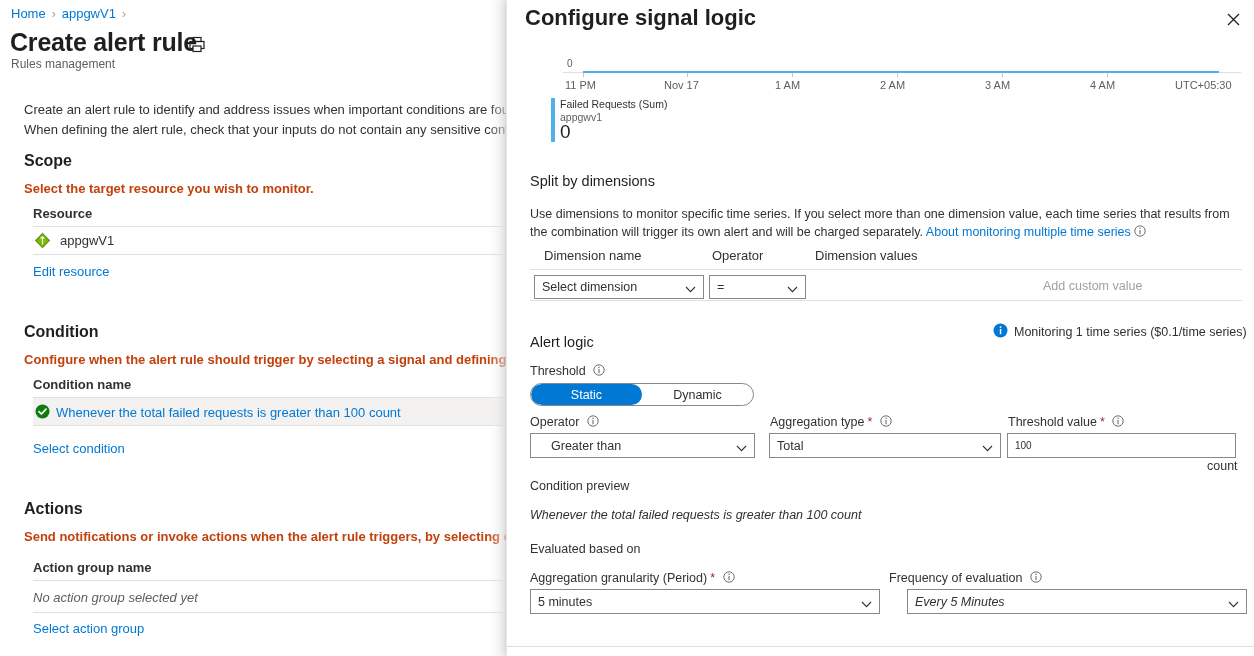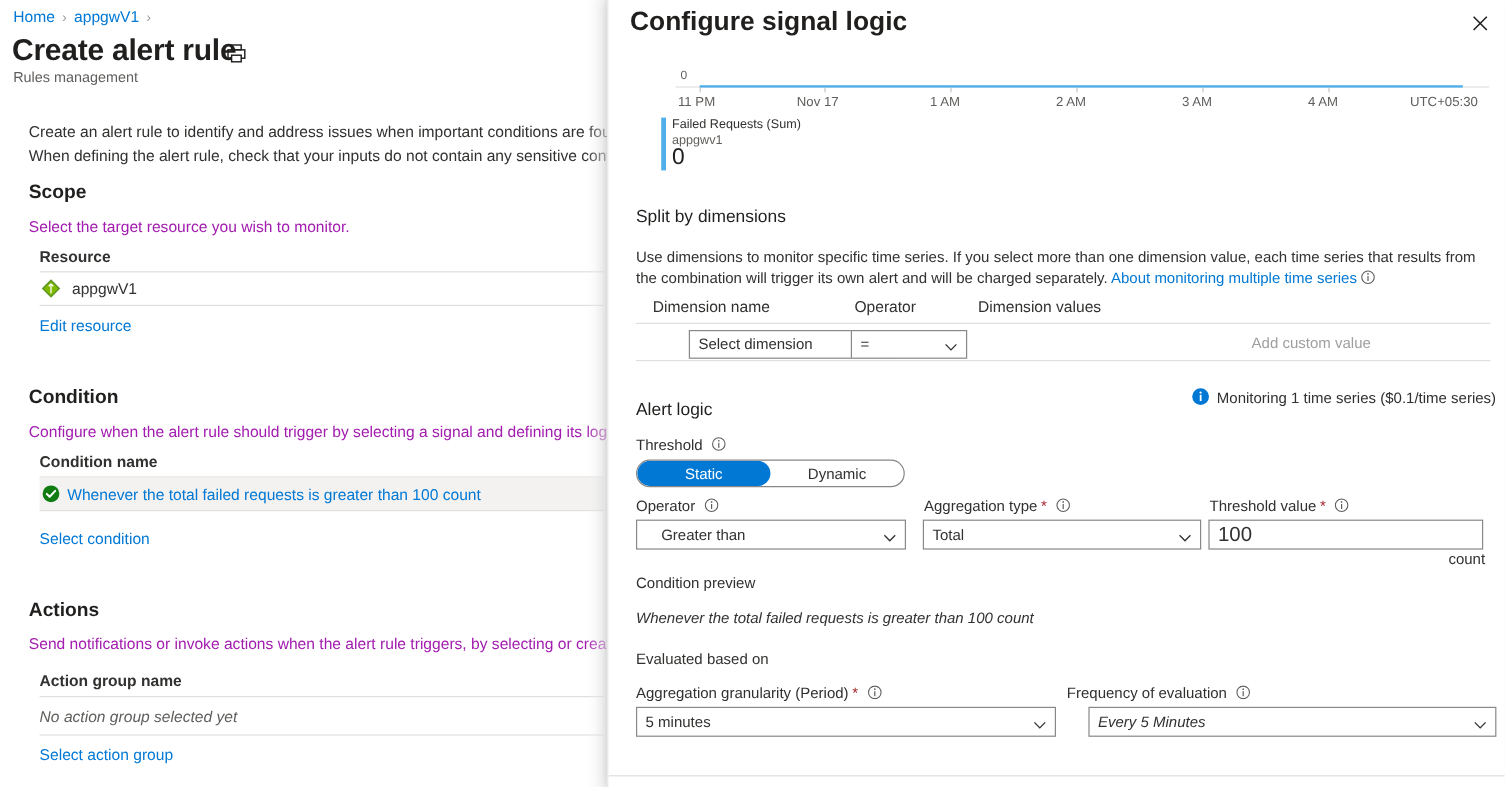--- a/index.html
+++ b/index.html
@@ -41,21 +41,21 @@
 
   .intro {
     position: absolute; left: 24px; top: 100px; width: 500px;
     font-size: 13px; line-height: 20px; color: #323130; white-space: nowrap;
   }
 
   .sec-head {
     position: absolute; font-size: 16px; font-weight: 600; color: #201f1e;
   }
   .sec-desc {
-    position: absolute; font-size: 13px; color: #a21caf; white-space: nowrap;
+    position: absolute; font-size: 13px; color: #c2410c; white-space: nowrap; font-weight: bold;
   }
   .col-head {
     position: absolute; font-size: 13px; font-weight: 600; color:#323130;
   }
   .hrule {
     position: absolute; height: 1px; background: #e1dfdd;
   }
   .link {
     position: absolute; font-size: 13px; color:#0078d4; cursor:pointer;
   }
@@ -125,21 +125,21 @@
   
   .sel {
     position:absolute; height:24px; border:1px solid #8a8886; background:#fff;
     font-size:12.5px; color:#323130; display:flex; align-items:center;
     padding-left:7px; cursor:pointer;
   }
   .sel.disabled { background:#f3f2f1; border-color:#f3f2f1; color:#a19f9d; cursor:default; }
   .sel .chev { position:absolute; right:7px; top:6px; }
   .txtbox {
     position:absolute; height:24px; border:1px solid #8a8886; background:#fff;
-    font-size:17px; color:#323130; display:flex; align-items:center;
+    font-size:10px; color:#323130; display:flex; align-items:center;
     padding-left:7px;
   }
   .ghost {
     position:absolute; font-size:12.5px; color:#a19f9d;
   }
   .unit { position:absolute; font-size:12.5px; color:#323130; }
 
   
   .pill {
     position:absolute; height:23px; border:1px solid #8a8886; border-radius:12px;
@@ -269,21 +269,21 @@
           </svg>
       </span>
     </div>
 
     <div class="f-colhead" style="left:37px; top:248px;">Dimension name</div>
     <div class="f-colhead" style="left:205px; top:248px;">Operator</div>
     <div class="f-colhead" style="left:308px; top:248px;">Dimension values</div>
 
     <div class="hrule" style="left:23px; top:269px; width:712px; background:#e1dfdd;"></div>
 
-    <div class="sel" style="left:27px; top:275px; width:170px;margin-left:40px;">
+    <div class="sel" style="left:27px; top:275px; width:170px;">
       <span>Select dimension</span>
       <span class="chev">
         <svg width="11" height="7" viewBox="0 0 11 7">
             <path d="M1 1 L5.5 5.6 L10 1" stroke="#323130" stroke-width="1.1" fill="none"></path>
           </svg>
       </span>
     </div>
     <div class="sel" style="left:202px; top:275px; width:97px;">
       <span>=</span>
       <span class="chev">

